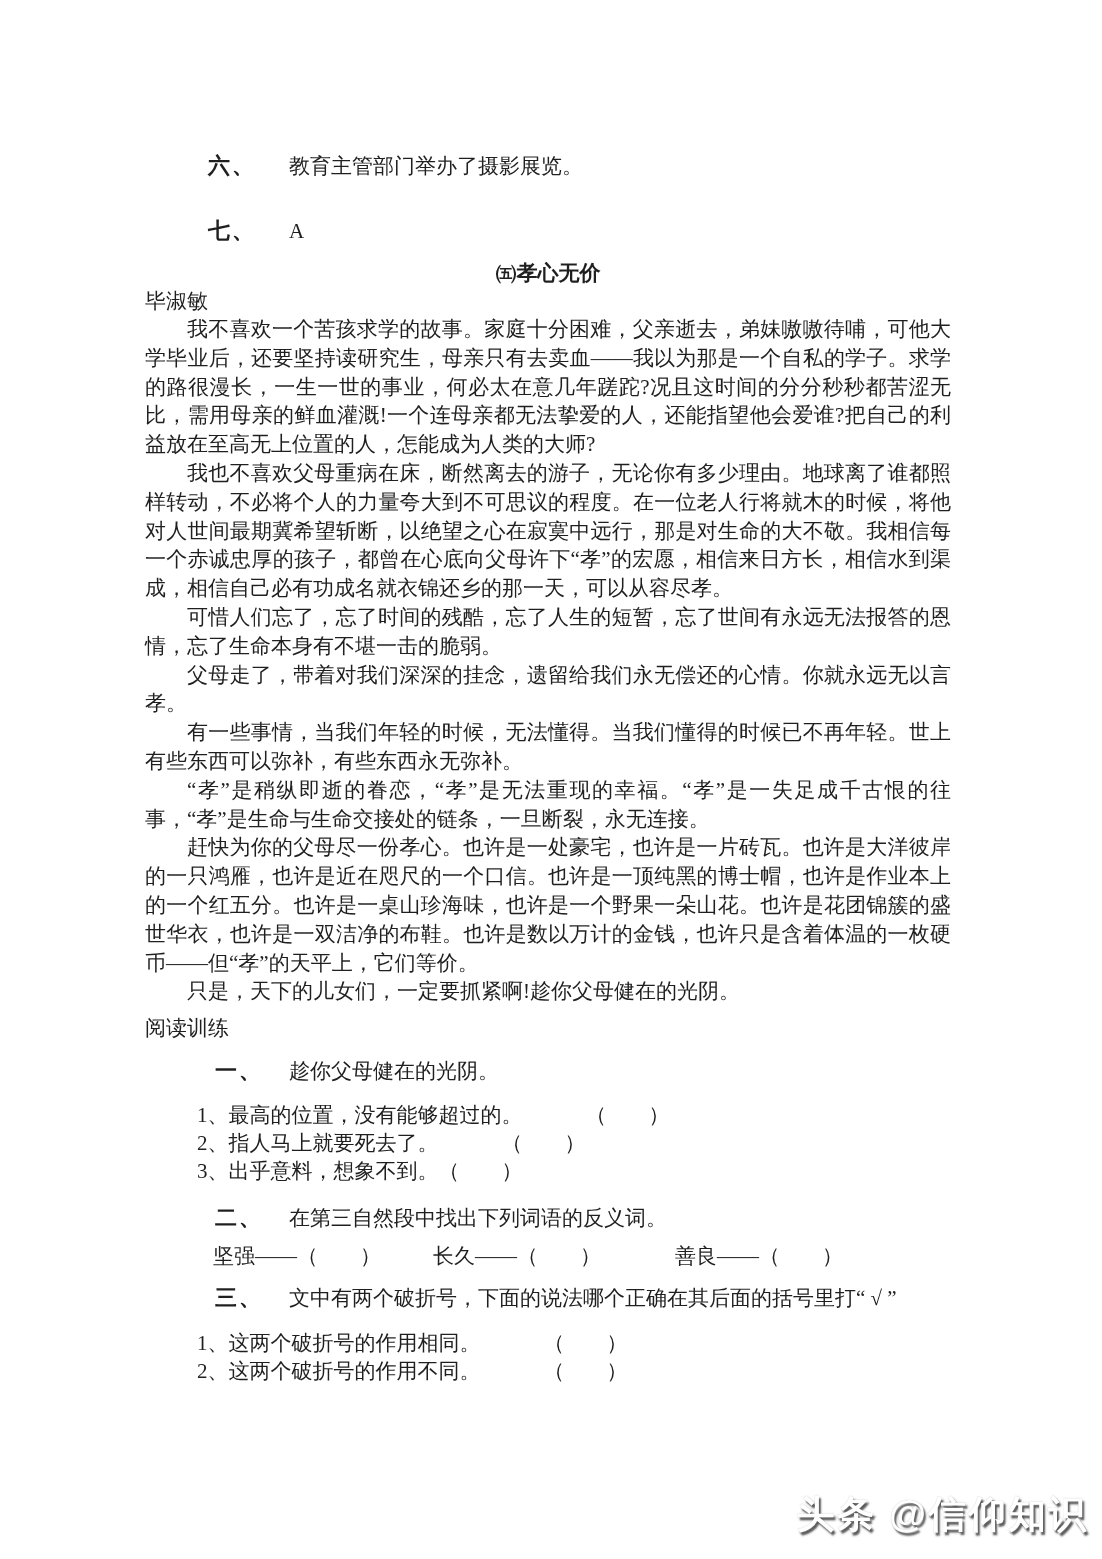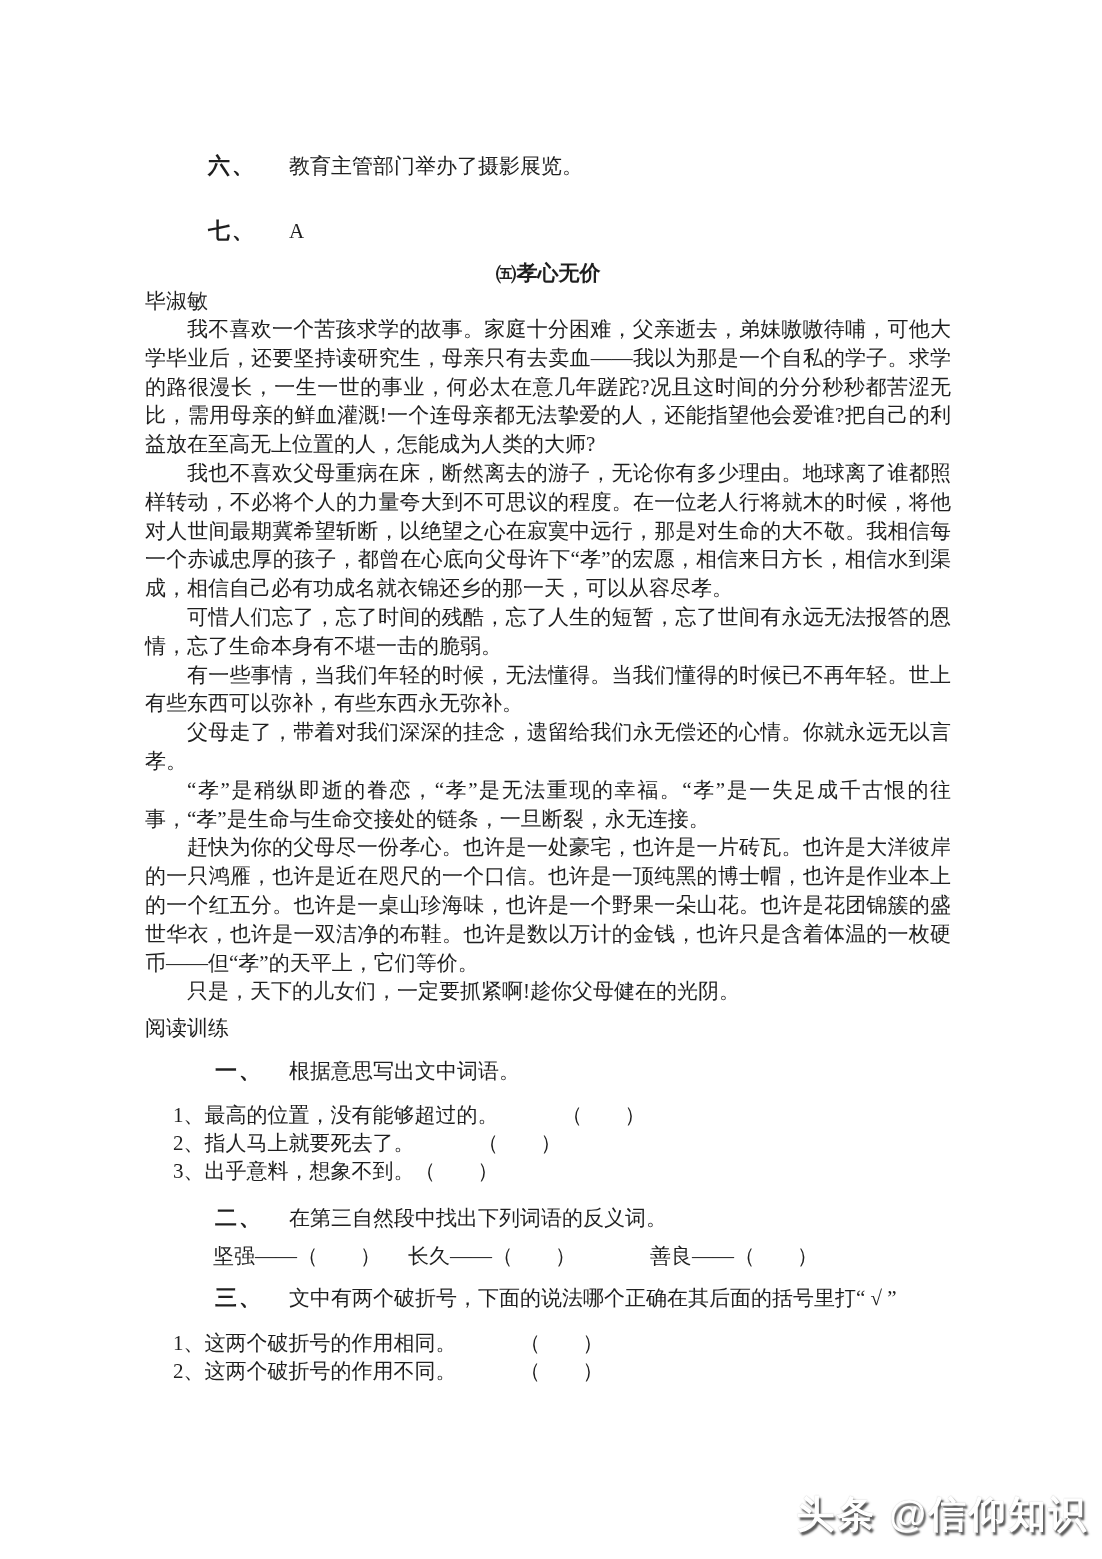--- a/index.html
+++ b/index.html
@@ -25,25 +25,25 @@
   .essay-title{text-align:center;margin-top:14px;line-height:28px;font-weight:bold;}
   .essay-author{text-align:left;line-height:28px;}
   .essay p{margin:0;text-indent:2em;text-align:justify;line-height:28.8px;}
   .reading-label{line-height:28.8px;margin-top:8px;}
   
   .question-header{display:flex;align-items:baseline;margin-left:70px;line-height:28px;}
   .qnum{font-weight:bold;font-size:22px;margin-right:26px;letter-spacing:2px;white-space:nowrap;}
   .q1{margin-top:14px;}
   .q2{margin-top:19px;}
   .q3{margin-top:14px;}
-  .q-items{margin-left:28px;margin-top:16px;}
+  .q-items{margin-left:52px;margin-top:16px;}
   .q3 .q-items{margin-top:17px;}
   .q-item{line-height:28px;white-space:pre;}
   .pairs{display:flex;margin-left:68px;margin-top:10px;line-height:28px;}
-  .pair-0{margin-right:27px;}
+  .pair-0{margin-right:52px;}
   .pair-1{margin-right:74px;}
   .pair-2{margin-right:0;}
   
   .watermark{
     position:absolute;right:14px;bottom:19px;
     font-family:"Liberation Sans","DejaVu Sans",sans-serif;
     font-weight:bold;font-size:38px;letter-spacing:2px;
     color:#ffffff;
     text-shadow:2px 3px 2px rgba(70,70,70,0.9), 0 0 1px rgba(120,120,120,0.5);
   }
@@ -63,33 +63,33 @@
       <span class="hnum">七、</span>
       <span class="htext">A</span>
     </div>
 
     <div class="essay">
       <div class="essay-title">㈤孝心无价</div>
       <div class="essay-author">毕淑敏</div>
       <p>我不喜欢一个苦孩求学的故事。家庭十分困难，父亲逝去，弟妹嗷嗷待哺，可他大学毕业后，还要坚持读研究生，母亲只有去卖血——我以为那是一个自私的学子。求学的路很漫长，一生一世的事业，何必太在意几年蹉跎?况且这时间的分分秒秒都苦涩无比，需用母亲的鲜血灌溉!一个连母亲都无法挚爱的人，还能指望他会爱谁?把自己的利益放在至高无上位置的人，怎能成为人类的大师?</p>
       <p>我也不喜欢父母重病在床，断然离去的游子，无论你有多少理由。地球离了谁都照样转动，不必将个人的力量夸大到不可思议的程度。在一位老人行将就木的时候，将他对人世间最期冀希望斩断，以绝望之心在寂寞中远行，那是对生命的大不敬。我相信每一个赤诚忠厚的孩子，都曾在心底向父母许下“孝”的宏愿，相信来日方长，相信水到渠成，相信自己必有功成名就衣锦还乡的那一天，可以从容尽孝。</p>
       <p>可惜人们忘了，忘了时间的残酷，忘了人生的短暂，忘了世间有永远无法报答的恩情，忘了生命本身有不堪一击的脆弱。</p>
+      <p>父母走了，带着对我们深深的挂念，遗留给我们永无偿还的心情。你就永远无以言孝。</p>
       <p>有一些事情，当我们年轻的时候，无法懂得。当我们懂得的时候已不再年轻。世上有些东西可以弥补，有些东西永无弥补。</p>
-      <p>父母走了，带着对我们深深的挂念，遗留给我们永无偿还的心情。你就永远无以言孝。</p>
       <p>“孝”是稍纵即逝的眷恋，“孝”是无法重现的幸福。“孝”是一失足成千古恨的往事，“孝”是生命与生命交接处的链条，一旦断裂，永无连接。</p>
       <p>赶快为你的父母尽一份孝心。也许是一处豪宅，也许是一片砖瓦。也许是大洋彼岸的一只鸿雁，也许是近在咫尺的一个口信。也许是一顶纯黑的博士帽，也许是作业本上的一个红五分。也许是一桌山珍海味，也许是一个野果一朵山花。也许是花团锦簇的盛世华衣，也许是一双洁净的布鞋。也许是数以万计的金钱，也许只是含着体温的一枚硬币——但“孝”的天平上，它们等价。</p>
       <p>只是，天下的儿女们，一定要抓紧啊!趁你父母健在的光阴。</p>
     </div>
 
     <div class="reading-label">阅读训练</div>
 
     <div class="q1">
       <div class="question-header">
         <span class="qnum">一、</span>
-        <span class="qtitle">根据意思写出文中词语。</span>
+        <span class="qtitle">趁你父母健在的光阴。</span>
       </div>
       <div class="q-items">
         <div class="q-item">1、最高的位置，没有能够超过的。　　　（　　）</div>
         <div class="q-item">2、指人马上就要死去了。　　　（　　）</div>
         <div class="q-item">3、出乎意料，想象不到。（　　）</div>
       </div>
     </div>
 
     <div class="q2">
       <div class="question-header">

